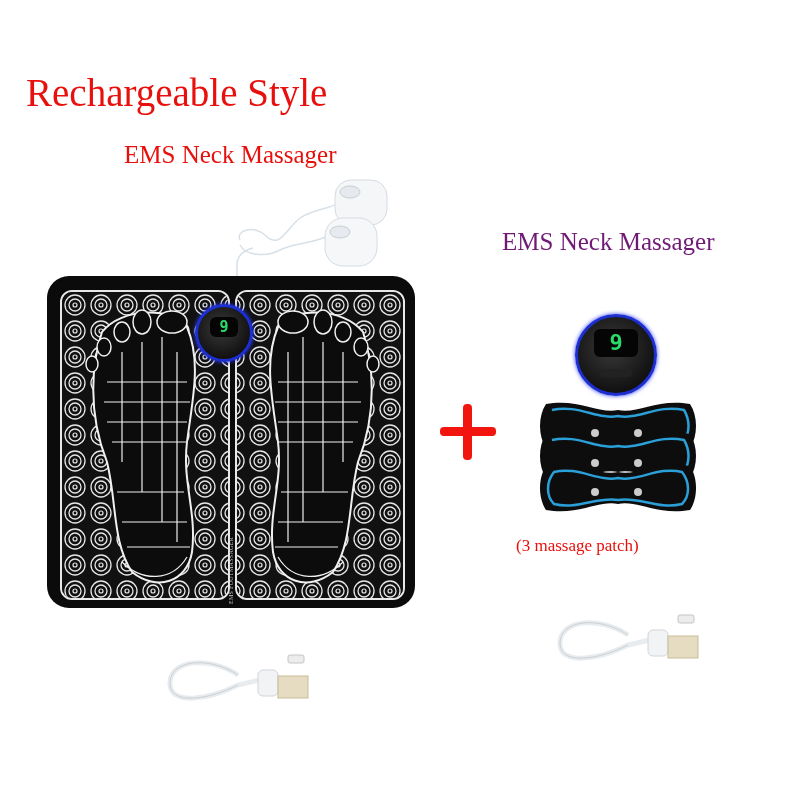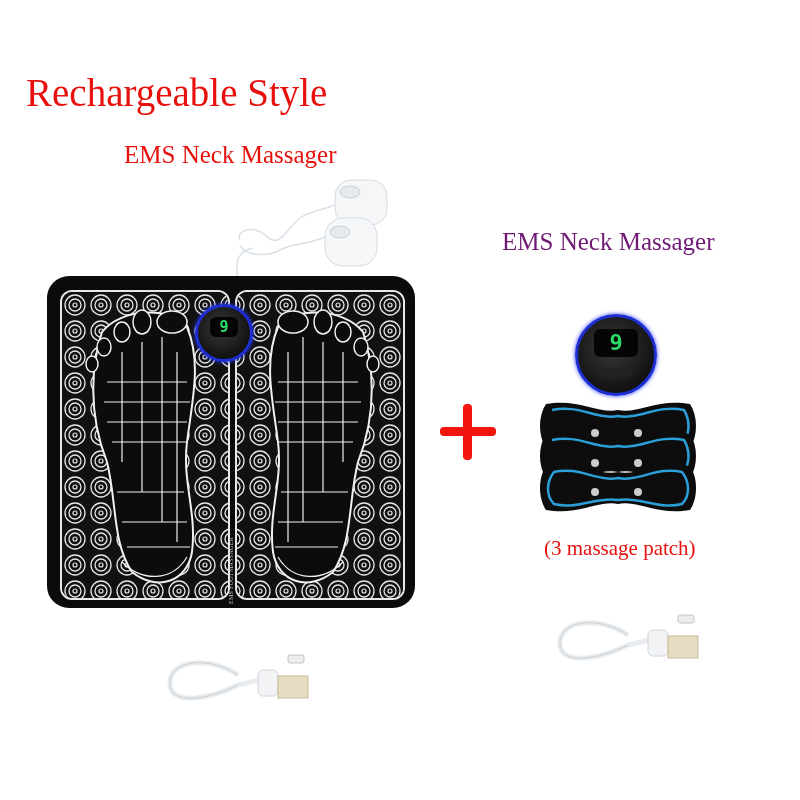--- a/index.html
+++ b/index.html
@@ -1,21 +1,21 @@
 <!DOCTYPE html>
 <html><head>
 <meta charset="utf-8">
 <style>
   html,body{margin:0;padding:0;background:#ffffff;}
   body{width:800px;height:800px;position:relative;overflow:hidden;font-family:"Liberation Serif","DejaVu Serif",serif;}
   .abs{position:absolute;}
   .title{left:26px;top:70px;font-size:39px;color:#e8100c;letter-spacing:0px;white-space:nowrap;}
   .sub-foot{left:124px;top:141px;font-size:25px;color:#e8100c;white-space:nowrap;}
   .sub-neck{left:502px;top:228px;font-size:25px;color:#701a75;white-space:nowrap;}
-  .patch-label{left:544px;top:536px;font-size:21px;color:#e8100c;white-space:nowrap;}
+  .patch-label{left:516px;top:536px;font-size:17px;color:#e8100c;white-space:nowrap;}
   .mat{left:47px;top:276px;width:368px;height:332px;background:#0b0b0b;border-radius:22px;overflow:hidden;}
   .mat-half{position:absolute;top:14px;width:166px;height:306px;border:2px solid #e8e8e8;border-radius:12px;overflow:hidden;background:#111;}
   .mat-half.left{left:13px;}
   .mat-half.right{left:188px;}
   .mat-half svg{position:absolute;left:0;top:0;}
   .mat-text{position:absolute;left:181px;top:238px;width:8px;height:90px;color:#cfcfcf;font-size:6px;writing-mode:vertical-rl;transform:rotate(180deg);white-space:nowrap;letter-spacing:0.3px;}
   .controller{position:absolute;border-radius:50%;background:radial-gradient(circle at 45% 40%,#3a3a3a,#121212 70%);border:3px solid #1d2fd0;box-shadow:0 0 4px #3040ff;}
   .lcd{position:absolute;background:#050505;border-radius:6px;color:#2bdc6a;font-family:"DejaVu Sans Mono",monospace;text-align:center;font-weight:bold;}
   .plus{left:438px;top:402px;}
   .neck-ctrl{left:575px;top:314px;width:76px;height:76px;}

